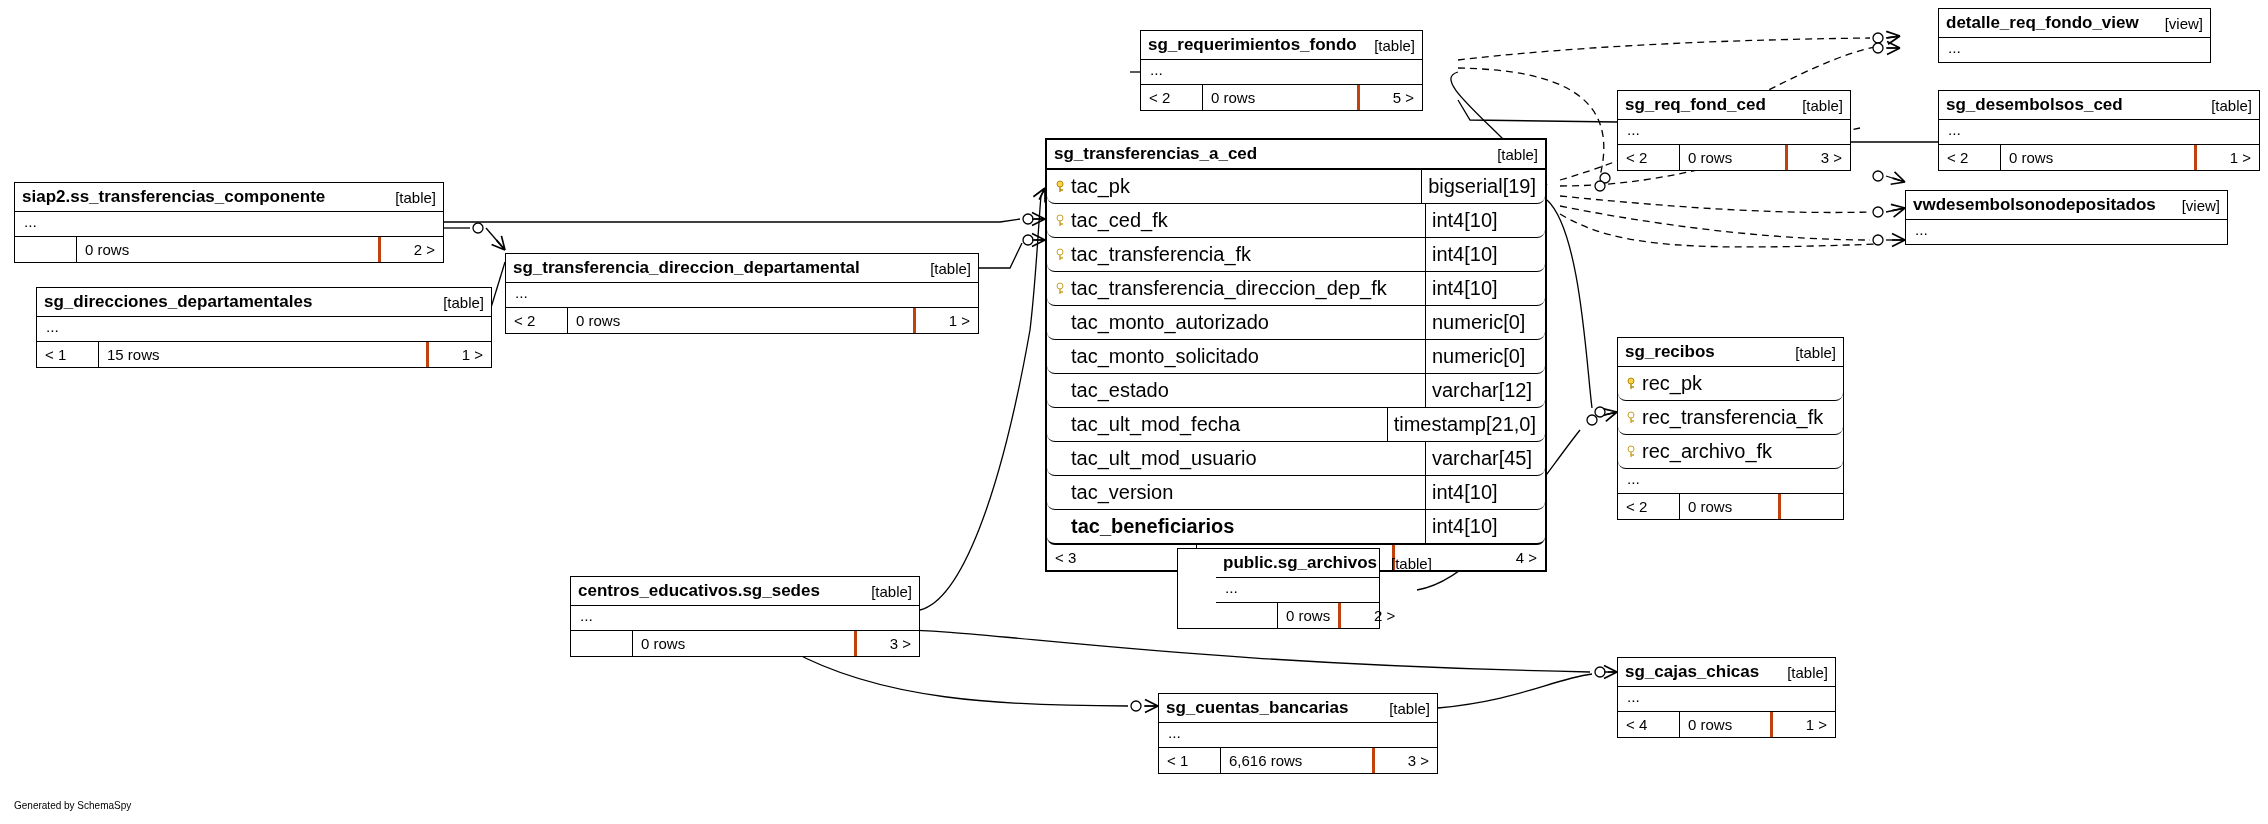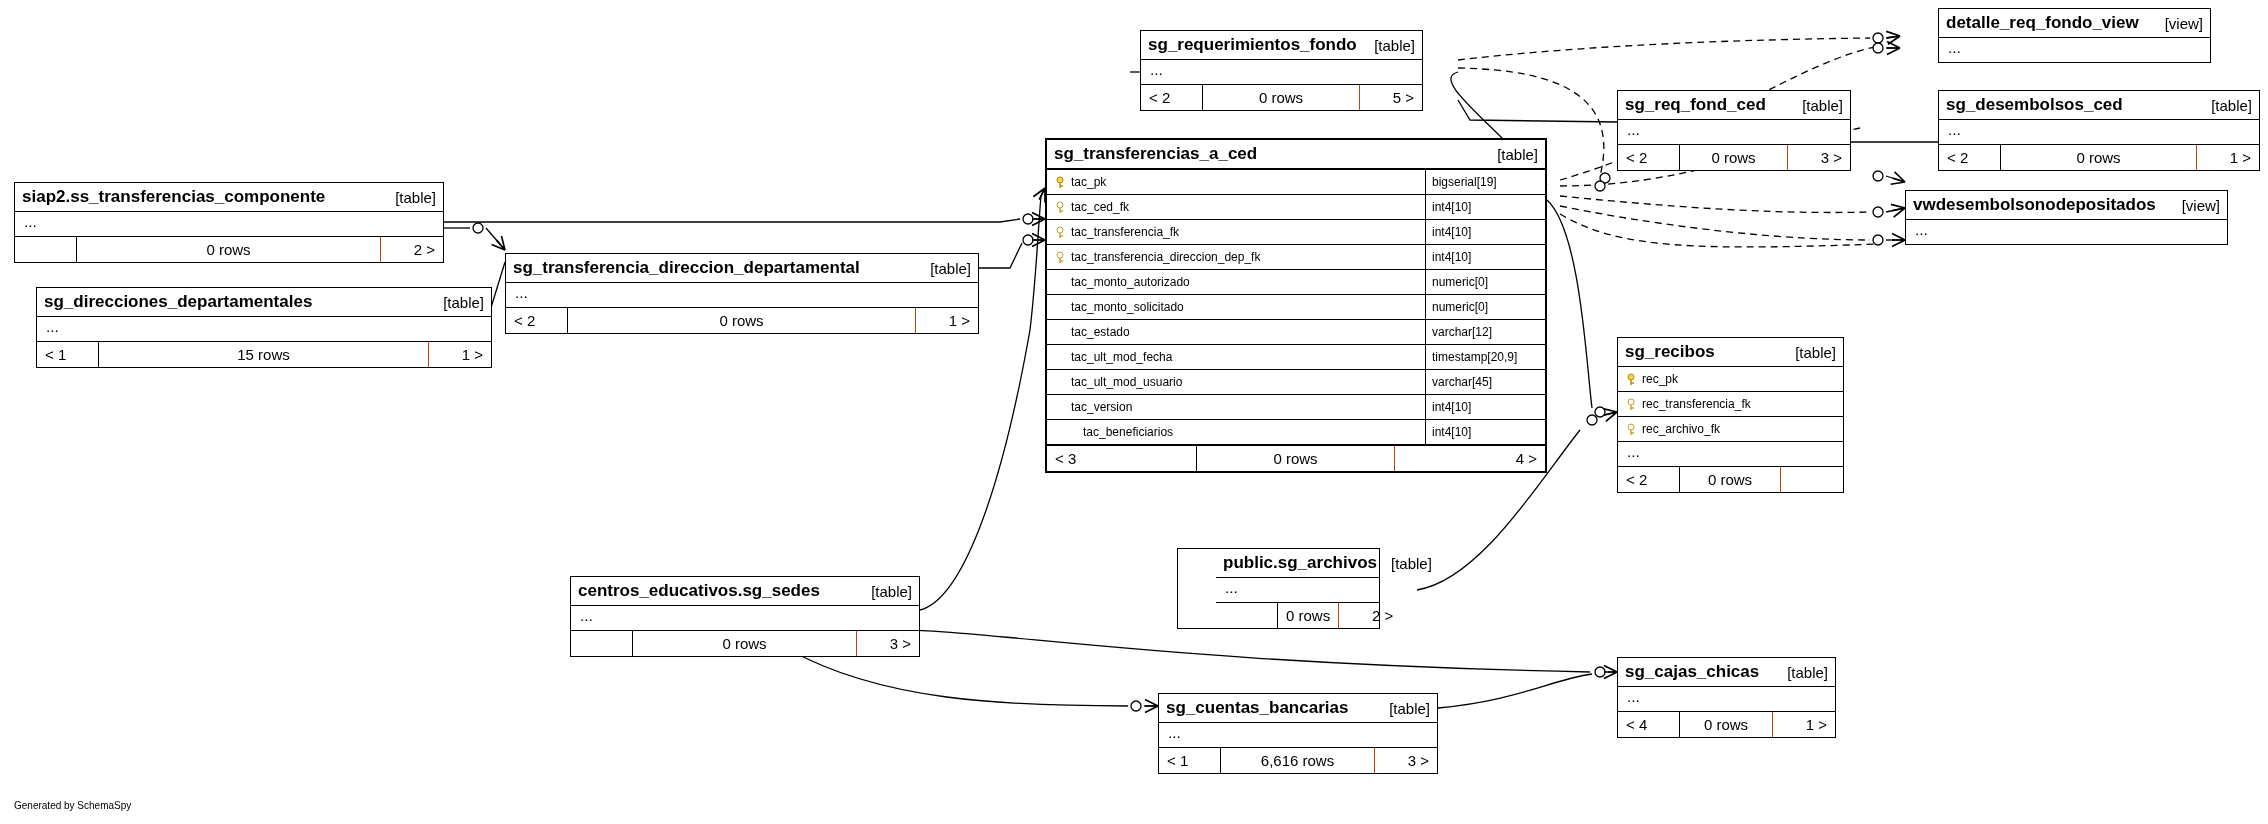--- a/index.html
+++ b/index.html
@@ -7,29 +7,29 @@
   #canvas{position:absolute;left:0;top:0;width:2268px;height:824px;}
   svg.edges{position:absolute;left:0;top:0;width:2268px;height:824px;pointer-events:none;}
 
   .tbl{position:absolute;border:1px solid #000;background:#fff;box-sizing:border-box;}
   .tbl .hdr{display:flex;justify-content:space-between;align-items:center;
             background:#ffffff;border-bottom:1px solid #000;padding:4px 7px;box-sizing:border-box;}
   .tbl .hdr .nm{font-weight:bold;font-size:17px;color:#000;white-space:nowrap;}
   .tbl .hdr .ty{font-size:15px;color:#000;white-space:nowrap;padding-left:14px;}
   .tbl .cols{}
   .tbl .col{display:flex;justify-content:space-between;align-items:center;
-            border-bottom:1px solid #000;box-sizing:border-box;font-size:12px;color:#000;}
+            border-bottom:1px solid #000;box-sizing:border-box;font-size:20px;color:#000;border-radius:8px;}
   .tbl .col .cn{padding:5px 6px 5px 9px;white-space:nowrap;display:flex;align-items:center;gap:6px;}
   .tbl .col .ct{padding:5px 9px 5px 6px;white-space:nowrap;border-left:1px solid #000;min-width:120px;box-sizing:border-box;}
   .tbl .ellipsis{font-size:15.5px;padding:2px 9px 6px 9px;color:#000;border-bottom:1px solid #000;line-height:1;}
   .tbl .ellipsis.nobord{border-bottom:none;}
   .tbl .foot{display:flex;font-size:15px;color:#000;}
   .tbl .foot div{padding:4px 8px;box-sizing:border-box;white-space:nowrap;}
   .tbl .foot .f-l{flex:0 0 auto;min-width:62px;text-align:left;border-right:1px solid #000;}
-  .tbl .foot .f-c{flex:1 1 auto;text-align:center;border-right:1px solid #c2410c;}
+  .tbl .foot .f-c{flex:1 1 auto;border-right:3px solid #c2410c;}
   .tbl .foot .f-r{flex:0 0 auto;min-width:62px;text-align:right;}
 
   .keyicon{display:inline-block;width:9px;height:13px;position:relative;}
   .keyicon.pk svg, .keyicon.fk svg{display:block;}
 
   .caption{position:absolute;left:14px;top:800px;font-size:10px;color:#000;}
 </style>
 </head>
 <body>
 
@@ -281,36 +281,36 @@
       <div class="col">
         <span class="cn" style="padding-left:24px;">
           <span>tac_estado</span>
         </span>
         <span class="ct">varchar[12]</span>
       </div>
       <div class="col">
         <span class="cn" style="padding-left:24px;">
           <span>tac_ult_mod_fecha</span>
         </span>
-        <span class="ct">timestamp[20,9]</span>
+        <span class="ct">timestamp[21,0]</span>
       </div>
       <div class="col">
         <span class="cn" style="padding-left:24px;">
           <span>tac_ult_mod_usuario</span>
         </span>
         <span class="ct">varchar[45]</span>
       </div>
       <div class="col">
         <span class="cn" style="padding-left:24px;">
           <span>tac_version</span>
         </span>
         <span class="ct">int4[10]</span>
       </div>
       <div class="col" style="border-bottom-width:2px;">
-        <span class="cn" style="padding-left:36px;">
+        <span class="cn" style="padding-left:24px;font-weight:bold;">
           <span>tac_beneficiarios</span>
         </span>
         <span class="ct">int4[10]</span>
       </div>
     </div>
     <div class="foot">
       <div class="f-l" style="min-width:150px;">&lt; 3</div>
       <div class="f-c">0 rows</div>
       <div class="f-r" style="min-width:150px;">4 &gt;</div>
     </div>

